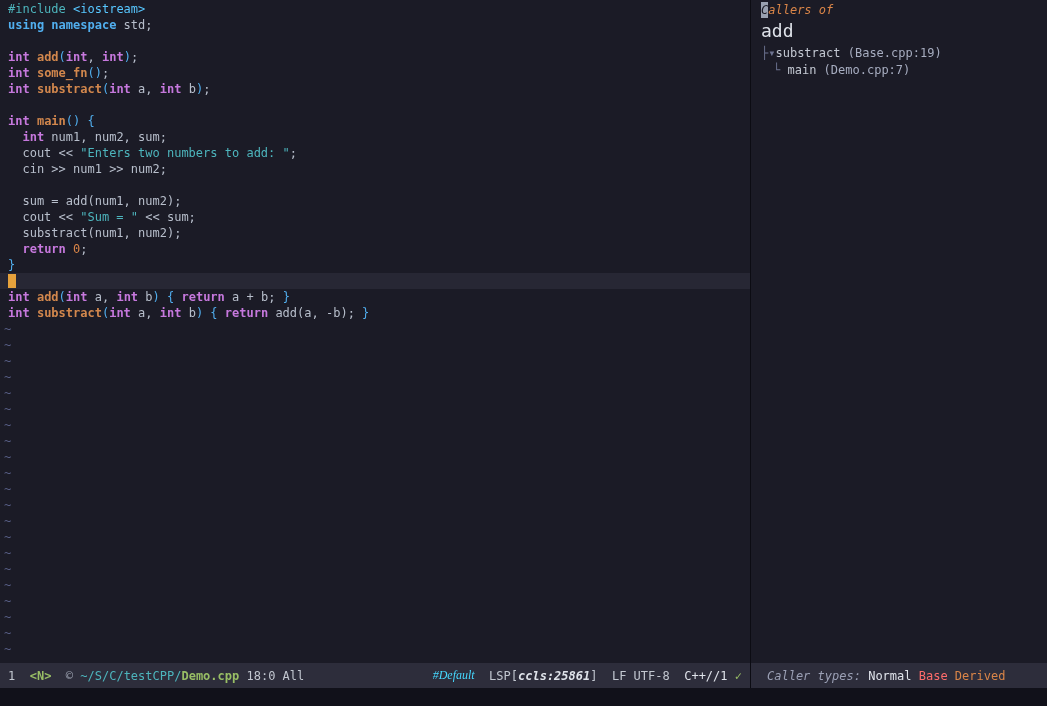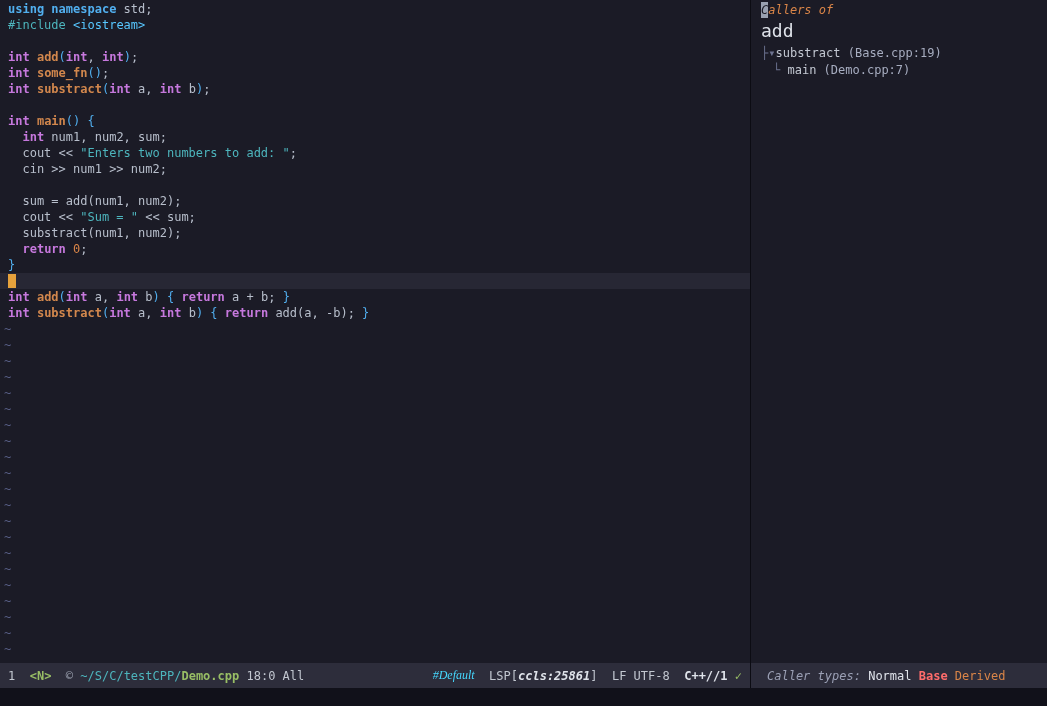--- a/index.html
+++ b/index.html
@@ -56,41 +56,41 @@
   .sl-panel { flex:1; padding:0 8px; }
   .sl-group { display:flex; align-items:center; white-space:pre; }
 
   .ss-fg      { color:var(--slfg); }
   .ss-mode    { color:var(--green); font-weight:bold; }
   .ss-icon    { color:var(--slicon); }
   .ss-path    { color:var(--teal); }
   .ss-file    { color:var(--green); font-weight:bold; }
   .ss-theme   { color:var(--cyan); font-style:italic;font-family:Liberation Serif, serif; }
   .ss-lsp     { color:var(--bright); font-style:italic; font-weight:bold; }
-  .ss-ft      { color:var(--bright); font-weight:bold;text-align:right; }
+  .ss-ft      { color:var(--bright); font-weight:normal;text-align:right; }
   .ss-ok      { color:var(--green); font-weight:bold; }
   .ss-label   { color:var(--sllabel); font-style:italic;margin-left:8px; }
   .ss-normal  { color:var(--bright); }
-  .ss-base    { color:var(--red);font-weight:bold; }
+  .ss-base    { color:var(--red); }
   .ss-derived { color:var(--orangenum); }
 
   
   .cmdline { flex:0 0 18px; background:var(--cmdbg); }
 </style>
 </head>
 <body>
 
 <div class="screen">
 
   <div class="main">
 
     <div class="editor">
       <div id="code">
+          <div class="line"><span class="tk-pre">#include </span><span class="tk-inc">&lt;iostream&gt;</span></div>
           <div class="line"><span class="tk-ns">using namespace</span><span class="tk-txt"> std;</span></div>
-          <div class="line"><span class="tk-pre">#include </span><span class="tk-inc">&lt;iostream&gt;</span></div>
           <div class="line"></div>
           <div class="line"><span class="tk-kw">int </span><span class="tk-fn">add</span><span class="tk-blue">(</span><span class="tk-kw">int</span><span class="tk-txt">, </span><span class="tk-kw">int</span><span class="tk-blue">)</span><span class="tk-txt">;</span></div>
           <div class="line"><span class="tk-kw">int </span><span class="tk-fn">some_fn</span><span class="tk-blue">()</span><span class="tk-txt">;</span></div>
           <div class="line"><span class="tk-kw">int </span><span class="tk-fn">substract</span><span class="tk-blue">(</span><span class="tk-kw">int</span><span class="tk-txt"> a, </span><span class="tk-kw">int</span><span class="tk-txt"> b</span><span class="tk-blue">)</span><span class="tk-txt">;</span></div>
           <div class="line"></div>
           <div class="line"><span class="tk-kw">int </span><span class="tk-fn">main</span><span class="tk-blue">() {</span></div>
           <div class="line"><span class="tk-txt">  </span><span class="tk-kw">int </span><span class="tk-txt">num1, num2, sum;</span></div>
           <div class="line"><span class="tk-txt">  cout &lt;&lt; </span><span class="tk-str">"Enters two numbers to add: "</span><span class="tk-txt">;</span></div>
           <div class="line"><span class="tk-txt">  cin &gt;&gt; num1 &gt;&gt; num2;</span></div>
           <div class="line"></div>

